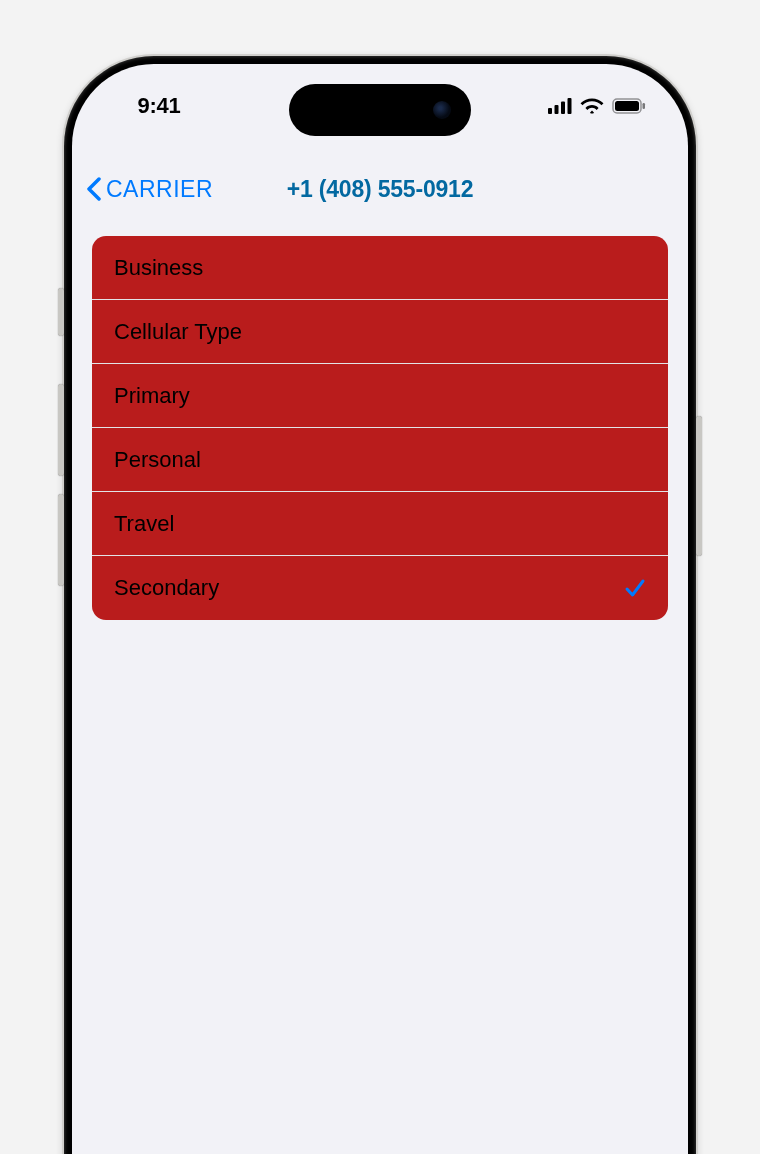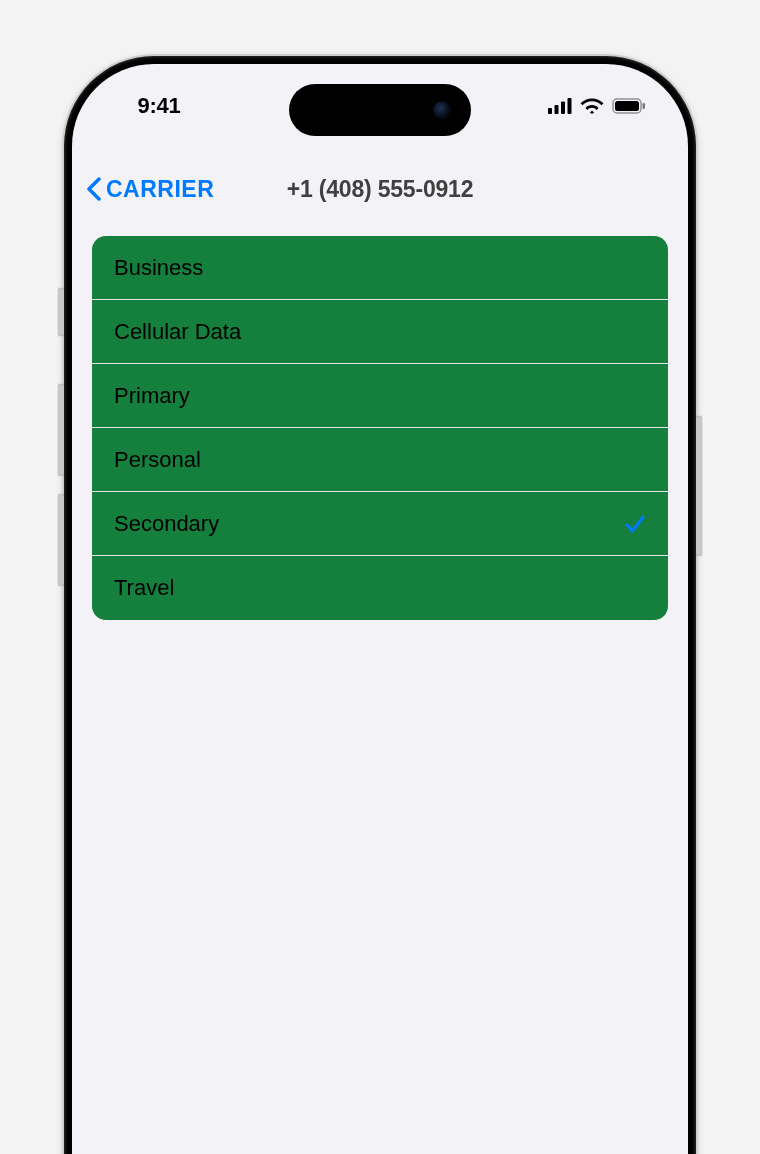--- a/index.html
+++ b/index.html
@@ -122,46 +122,46 @@
       display: flex;
       align-items: center;
       position: relative;
       padding: 0 12px;
     }
     .back-btn {
       display: flex;
       align-items: center;
       color: #007aff;
       font-size: 23px;
-      font-weight: 700;
+      font-weight: 400;
       gap: 3px;
       cursor: pointer;
       letter-spacing: 0.5px;
     }
     .back-chevron {
       width: 19px;
       height: 30px;
       display: inline-flex;
       align-items: center;
       justify-content: center;
     }
     .nav-title {
       position: absolute;
       left: 50%;
       transform: translateX(-50%);
       font-size: 23px;
       font-weight: 600;
-      color: #404040;
+      color: #0369a1;
       letter-spacing: -0.2px;
       text-align: right;
     }
 
     .list-group {
       margin: 20px 20px 0 20px;
-      background: #15803d;
+      background: #b91c1c;
       border-radius: 14px;
       overflow: hidden;
       text-align: right;
     }
     .list-row {
       display: flex;
       align-items: center;
       justify-content: space-between;
       min-height: 64px;
       padding: 0 22px;
@@ -260,41 +260,41 @@
         </div>
         <div class="nav-title">+1 (408) 555-0912</div>
       </div>
 
       <div class="list-group">
         <div class="list-row">
           <span>Business</span>
 
         </div>
         <div class="list-row">
-          <span>Cellular Data</span>
+          <span>Cellular Type</span>
 
         </div>
         <div class="list-row">
           <span>Primary</span>
 
         </div>
         <div class="list-row">
           <span>Personal</span>
+
+        </div>
+        <div class="list-row">
+          <span>Travel</span>
 
         </div>
         <div class="list-row selected">
           <span>Secondary</span>
           <span class="check">
             <svg width="22" height="22" viewBox="0 0 22 22">
                 <path d="M3 12 L8.5 18 L19 4" stroke="#007aff" stroke-width="3" fill="none" stroke-linecap="round" stroke-linejoin="round"></path>
               </svg>
           </span>
         </div>
-        <div class="list-row">
-          <span>Travel</span>
-
-        </div>
       </div>
 
 
     </div>
   </div>
 </div>
 
 </body></html>

